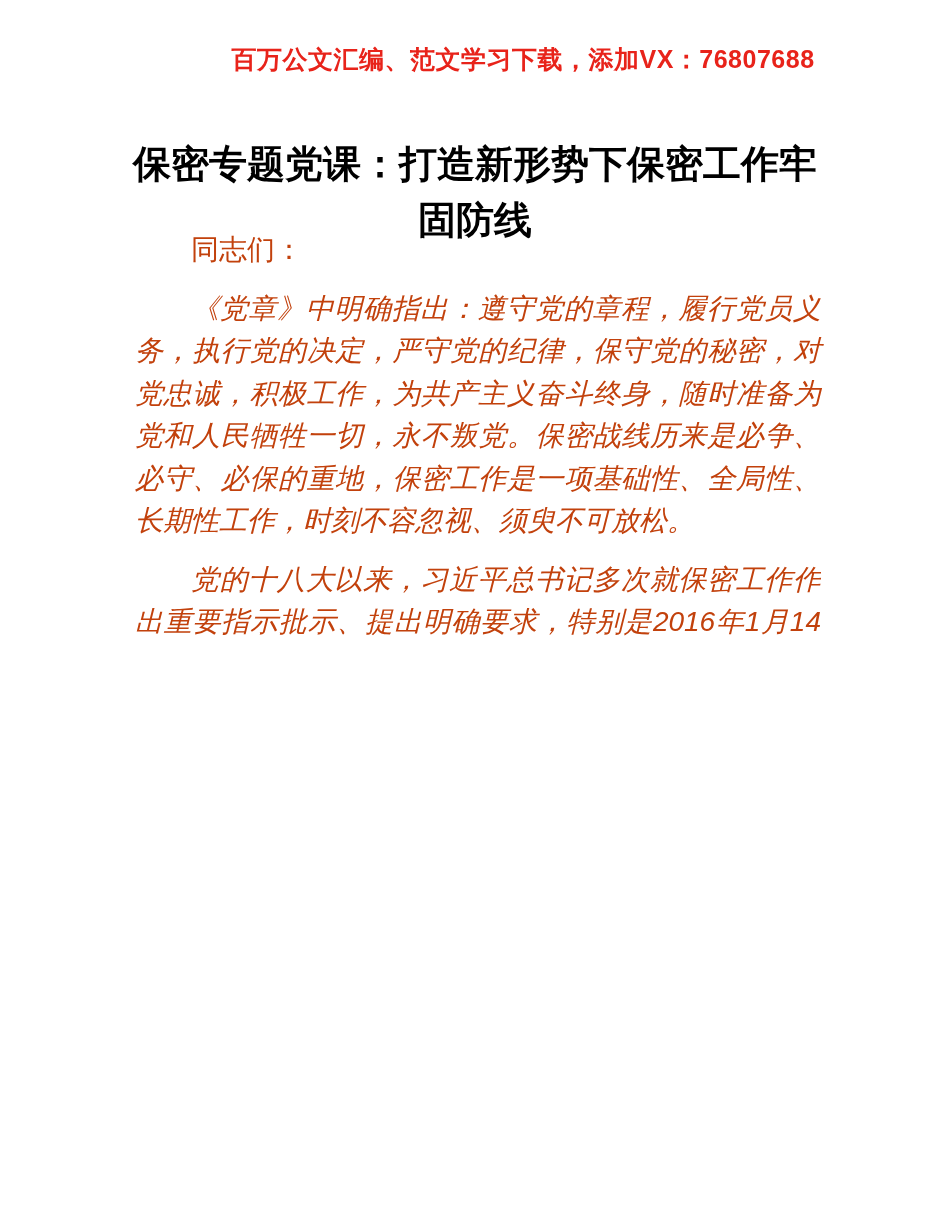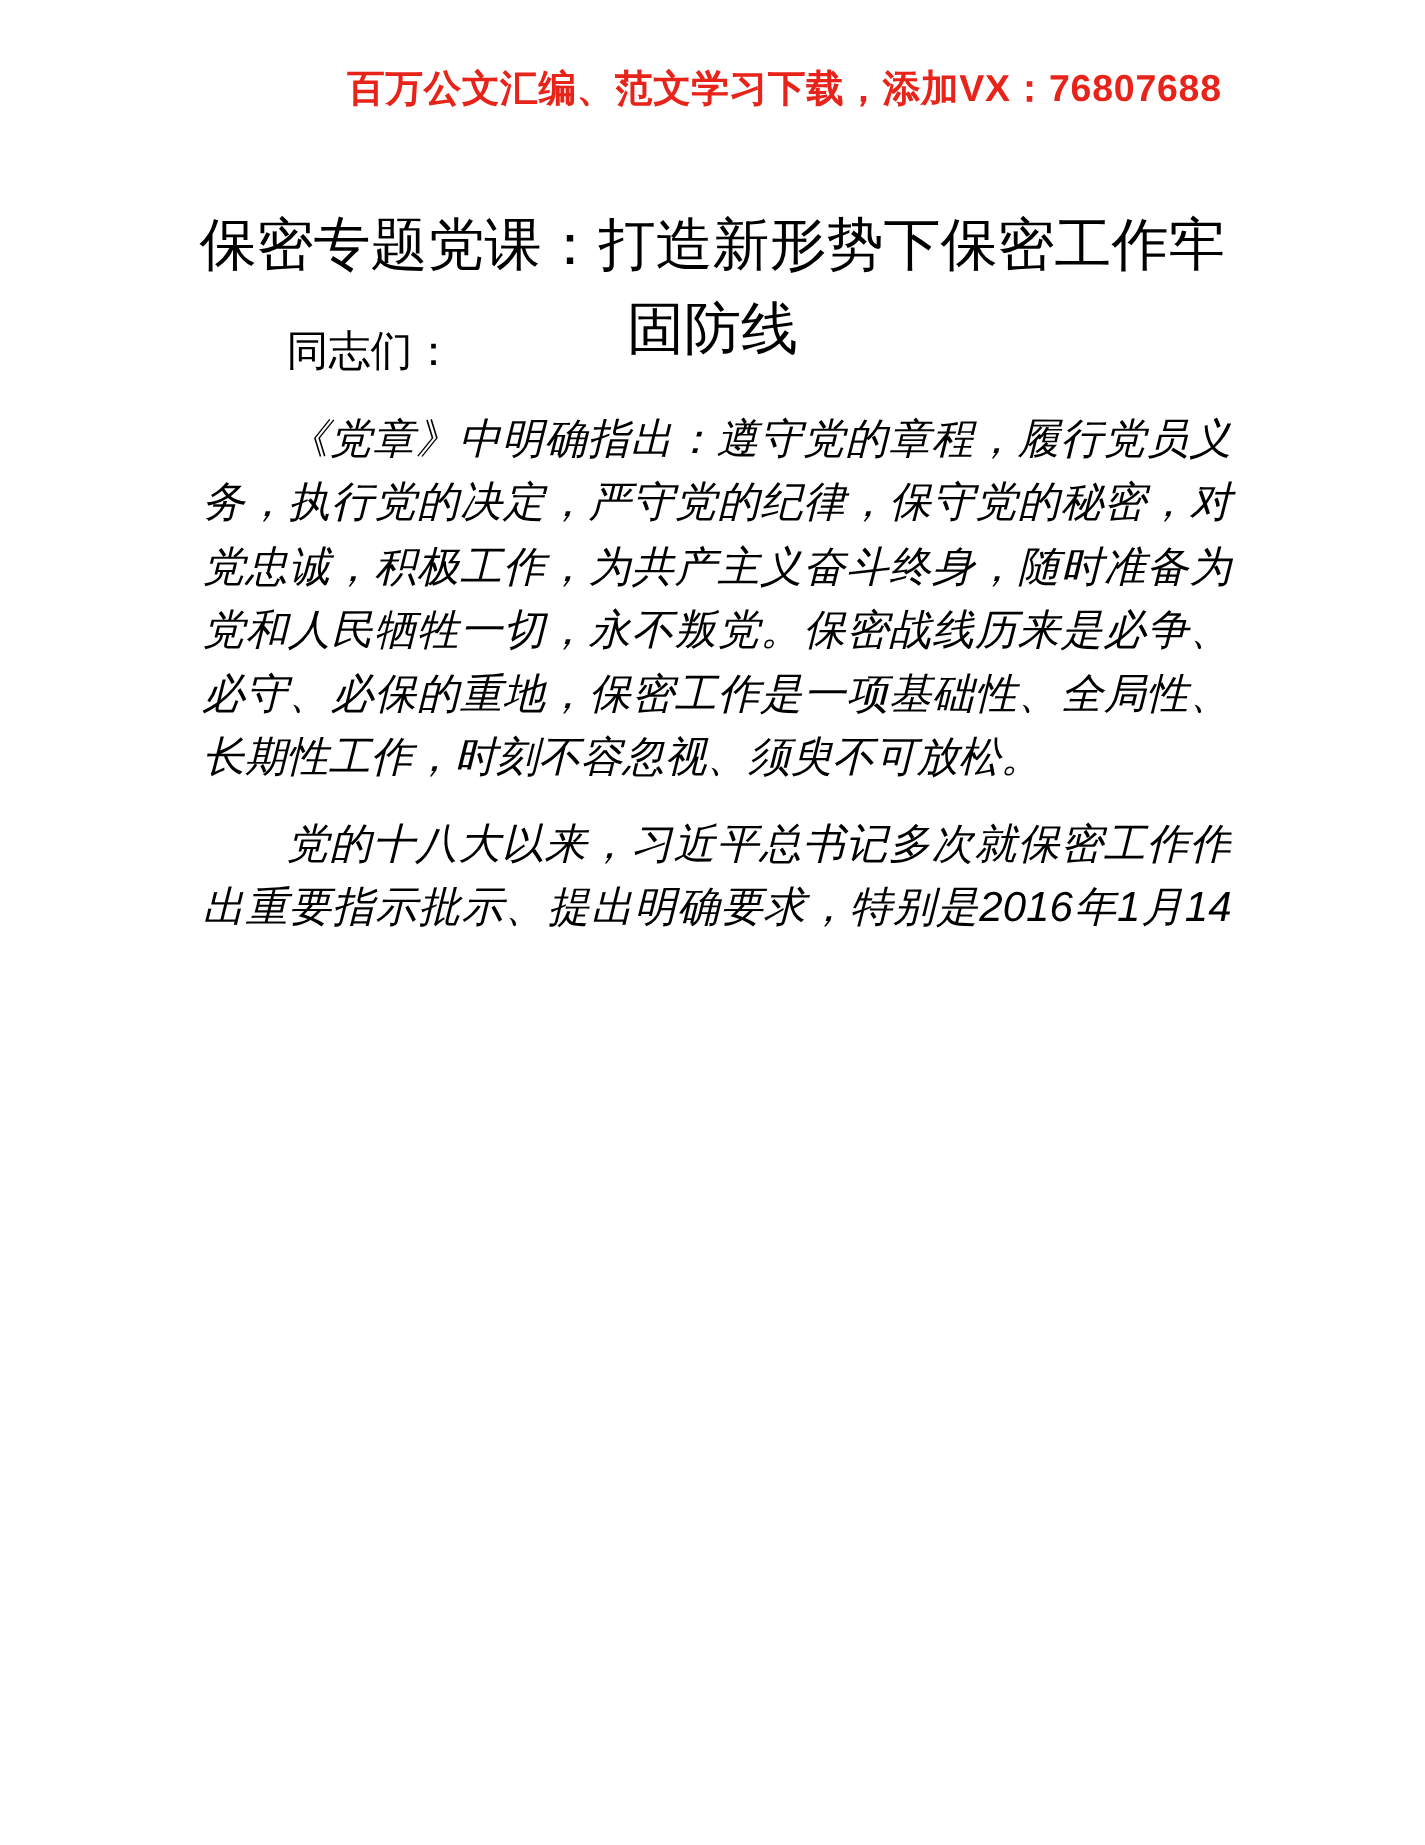--- a/index.html
+++ b/index.html
@@ -33,39 +33,39 @@
     font-family: "Liberation Sans", "DejaVu Sans", sans-serif;
     padding-left: 48px;
   }
   .doc-title {
     position: absolute;
     top: 112px;
     left: 125px;
     width: 700px;
     text-align: center;
     font-size: 38px;
-    font-weight: 400;
+    font-weight: 700;
     color: #000000;
     line-height: 1.45;
     letter-spacing: 0px;
     font-family: "Liberation Sans", "DejaVu Sans", sans-serif;
   }
   .body-area {
     position: absolute;
     top: 213px;
     left: 135px;
     width: 686px;
   }
   .para {
     font-size: 28px;
-    color: #000000;
+    color: #c2410c;
     line-height: 42.5px;
     text-align: justify;
     text-justify: inter-ideograph;
-    margin: 0 0 15px 0;
+    margin: 16px 0 15px 0;
     letter-spacing: 0px;
     font-family: "Liberation Sans", "DejaVu Sans", sans-serif;
   }
   .para.indent {
     text-indent: 2em;
     font-style: italic;
   }
   .para.salutation {
     text-indent: 2em;
     margin-bottom: 16px;

